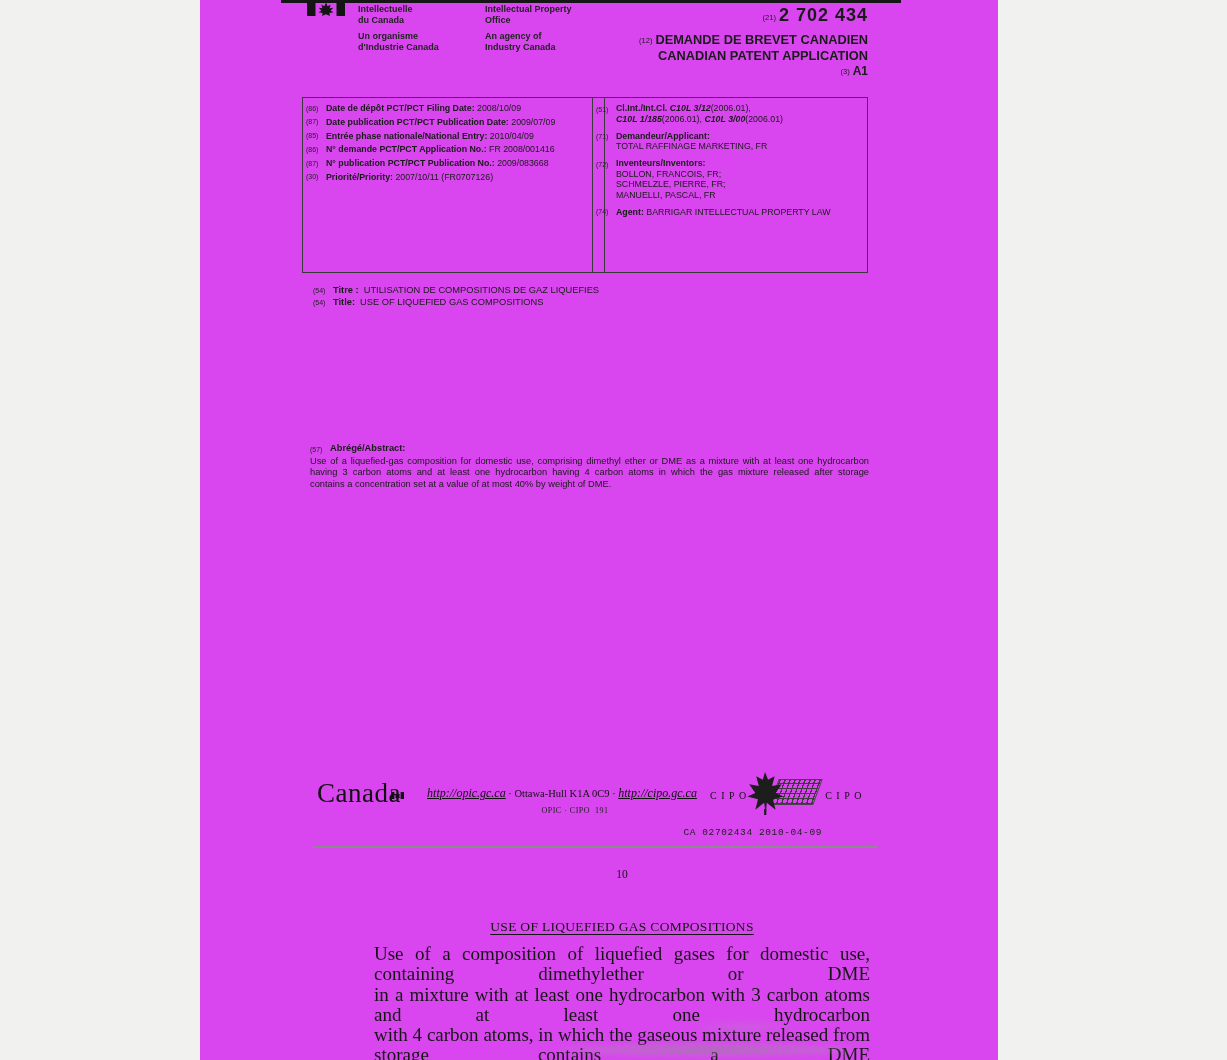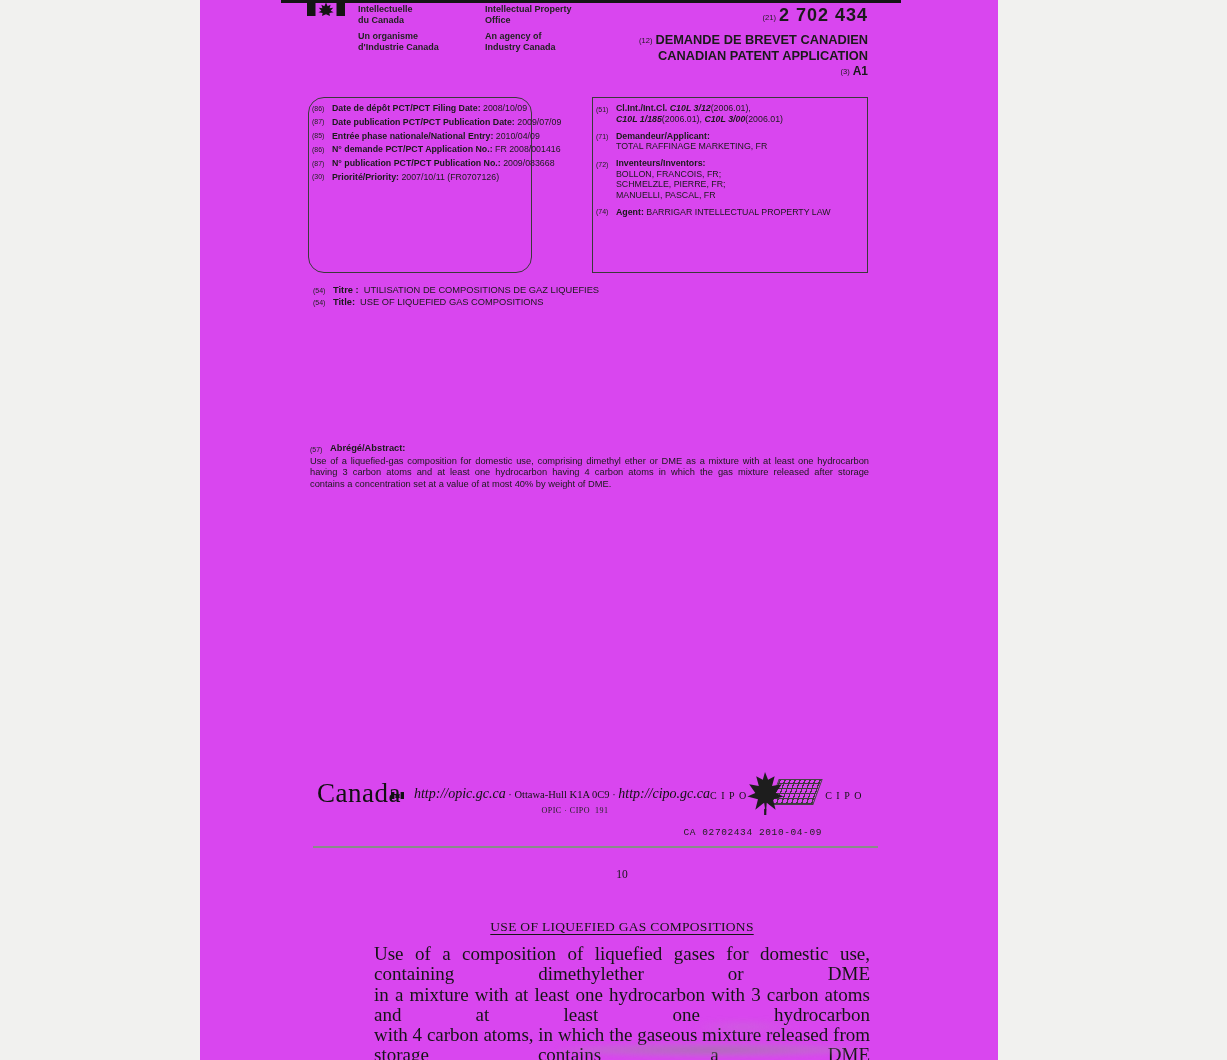--- a/index.html
+++ b/index.html
@@ -16,21 +16,21 @@
 
   .head-right { position:absolute; right:130px; text-align:right; white-space:nowrap; }
   .code-sm { font-size:7.5px; font-weight:400; letter-spacing:0; margin-right:3px; position:relative; top:-1px; }
   .pub-no { top:5px; font-size:18px; font-weight:700; letter-spacing:1px; }
   .doc-line { font-size:12.8px; font-weight:700; }
   .doc-fr { top:32px; } .doc-en { top:48px; }
   .kind { top:64px; font-size:12px; font-weight:700; }
 
   
   .bbox { position:absolute; top:97px; height:176px; border:1.5px solid #3a3a3a; padding:5px 2px 0 3px; font-size:8.8px; }
-  .box-left  { left:108px; width:224px;border-radius:16px; }
+  .box-left  { left:102px; width:303px; }
   .box-right { left:392px; width:276px; }
   .brow { display:flex; align-items:flex-start; }
   .box-left .brow { margin-bottom:3.8px; white-space:nowrap; }
   .bcode { flex:0 0 20px; font-size:7px; padding-top:1.5px; color:#222; }
   .blabel { font-weight:700; }
   .bgroup { margin-bottom:6.5px; line-height:10.5px; }
   .ipc-cls { font-weight:700; font-style:italic; }
   .ws-pre { white-space:pre; }
 
   
@@ -43,21 +43,21 @@
   .abstract-front { position:absolute; left:110px; top:443px; width:559px; font-size:9.3px; line-height:11.6px; }
   .af-label { display:flex; }
   .af-label .bcode { flex:0 0 20px; padding-top:1px; }
   .jline { text-align:justify; text-align-last:justify; }
   .jline.last { text-align-last:left; }
 
   
   .wordmark { position:absolute; left:117px; top:778px; font-family:"Liberation Serif",serif; font-size:27px; color:#111; letter-spacing:0.5px; }
   .wordmark .miniflag { position:absolute; right:-3px; top:-3px; }
   .footer-center { position:absolute; left:162px; top:786px; width:400px; text-align:center; font-family:"Liberation Serif",serif; font-size:10.5px; color:#111; white-space:nowrap; }
-  .footer-center i { font-size:14px; }
+  .footer-center i { font-size:12px;text-decoration:underline; }
   .footer-ref { position:absolute; left:175px; top:806px; width:400px; text-align:center; font-family:"Liberation Serif",serif; font-size:8px; letter-spacing:0.5px; color:#222; }
   .opic-logo { position:absolute; left:510px; top:774px; width:152px; height:44px; }
   .opic-logo .lg-txt { position:absolute; top:16px; font-family:"Liberation Serif",serif; font-size:10px; letter-spacing:4.5px; color:#111; }
   .opic-logo .lg-left { left:0; } .opic-logo .lg-right { right:-4px; }
   .checker { position:absolute; left:64px; top:5px; width:44px; height:26px; transform:skewX(-20deg); border:1px solid #444;
              background-image:repeating-linear-gradient(90deg,#3c3c3c 0 1.4px,transparent 1.4px 5px),
                               repeating-linear-gradient(0deg,#3c3c3c 0 1.4px,transparent 1.4px 5px); }
   .leaf-svg { position:absolute; left:32px; top:-3px; }
 
   

